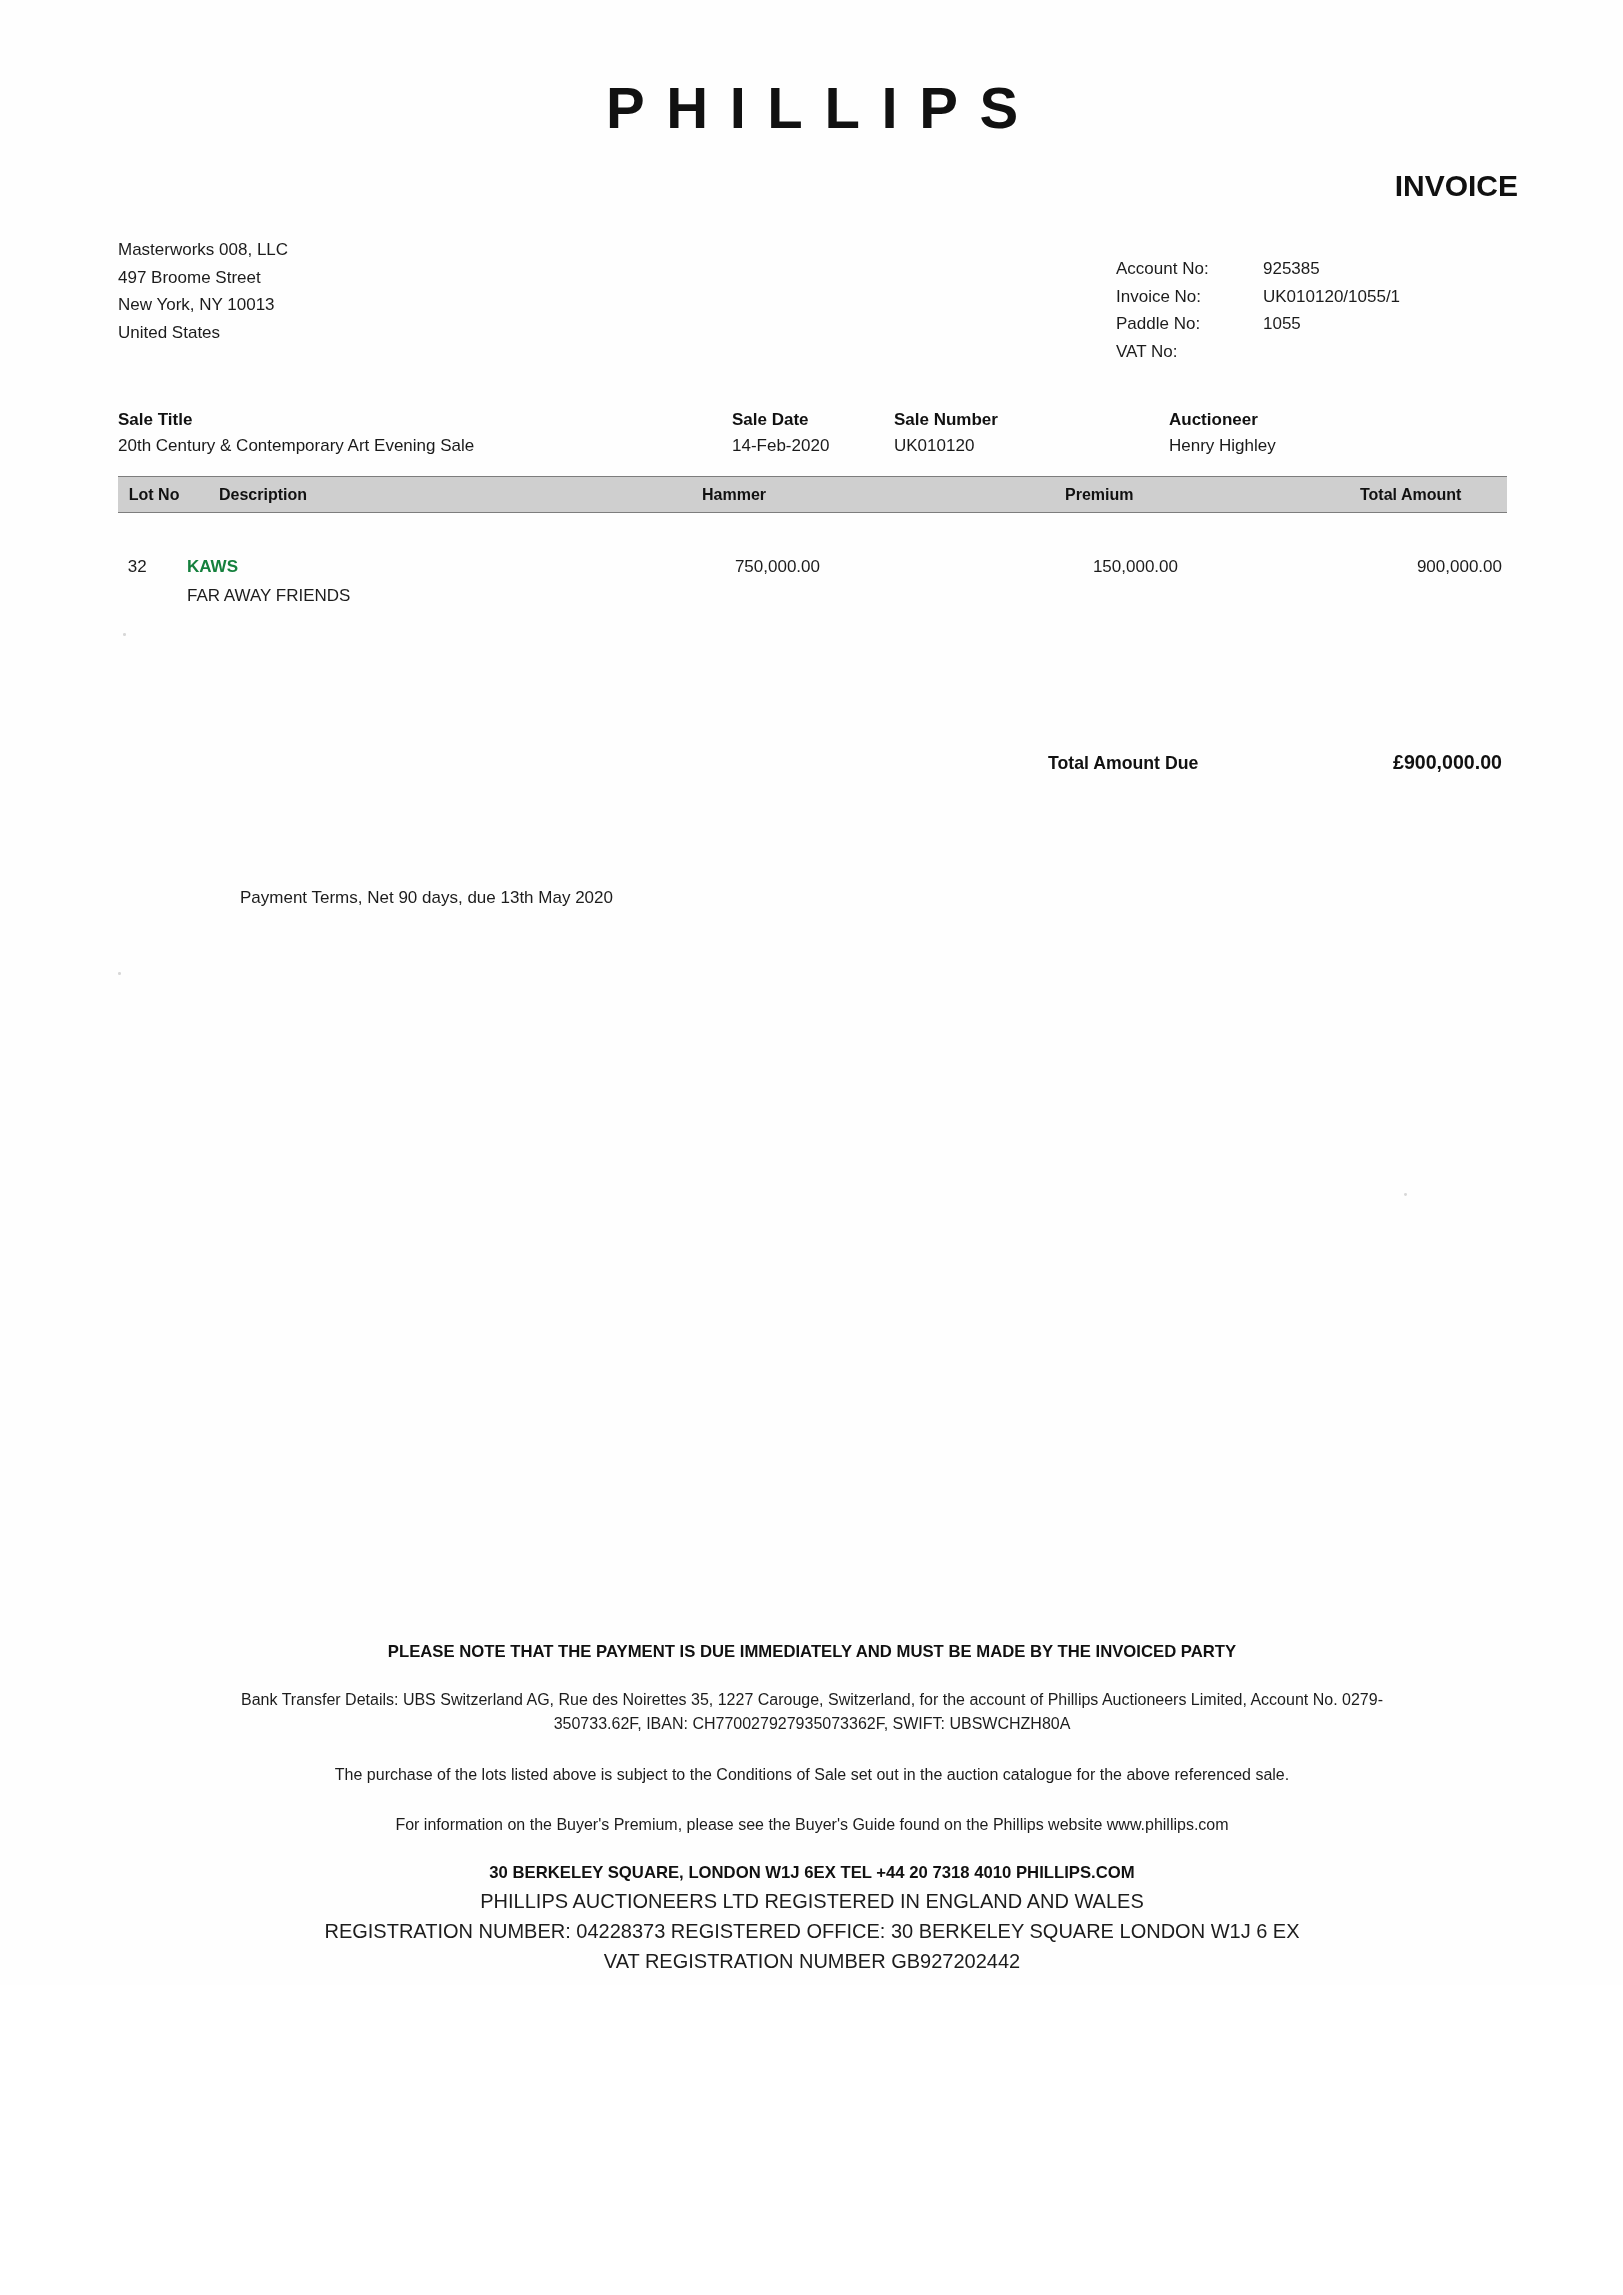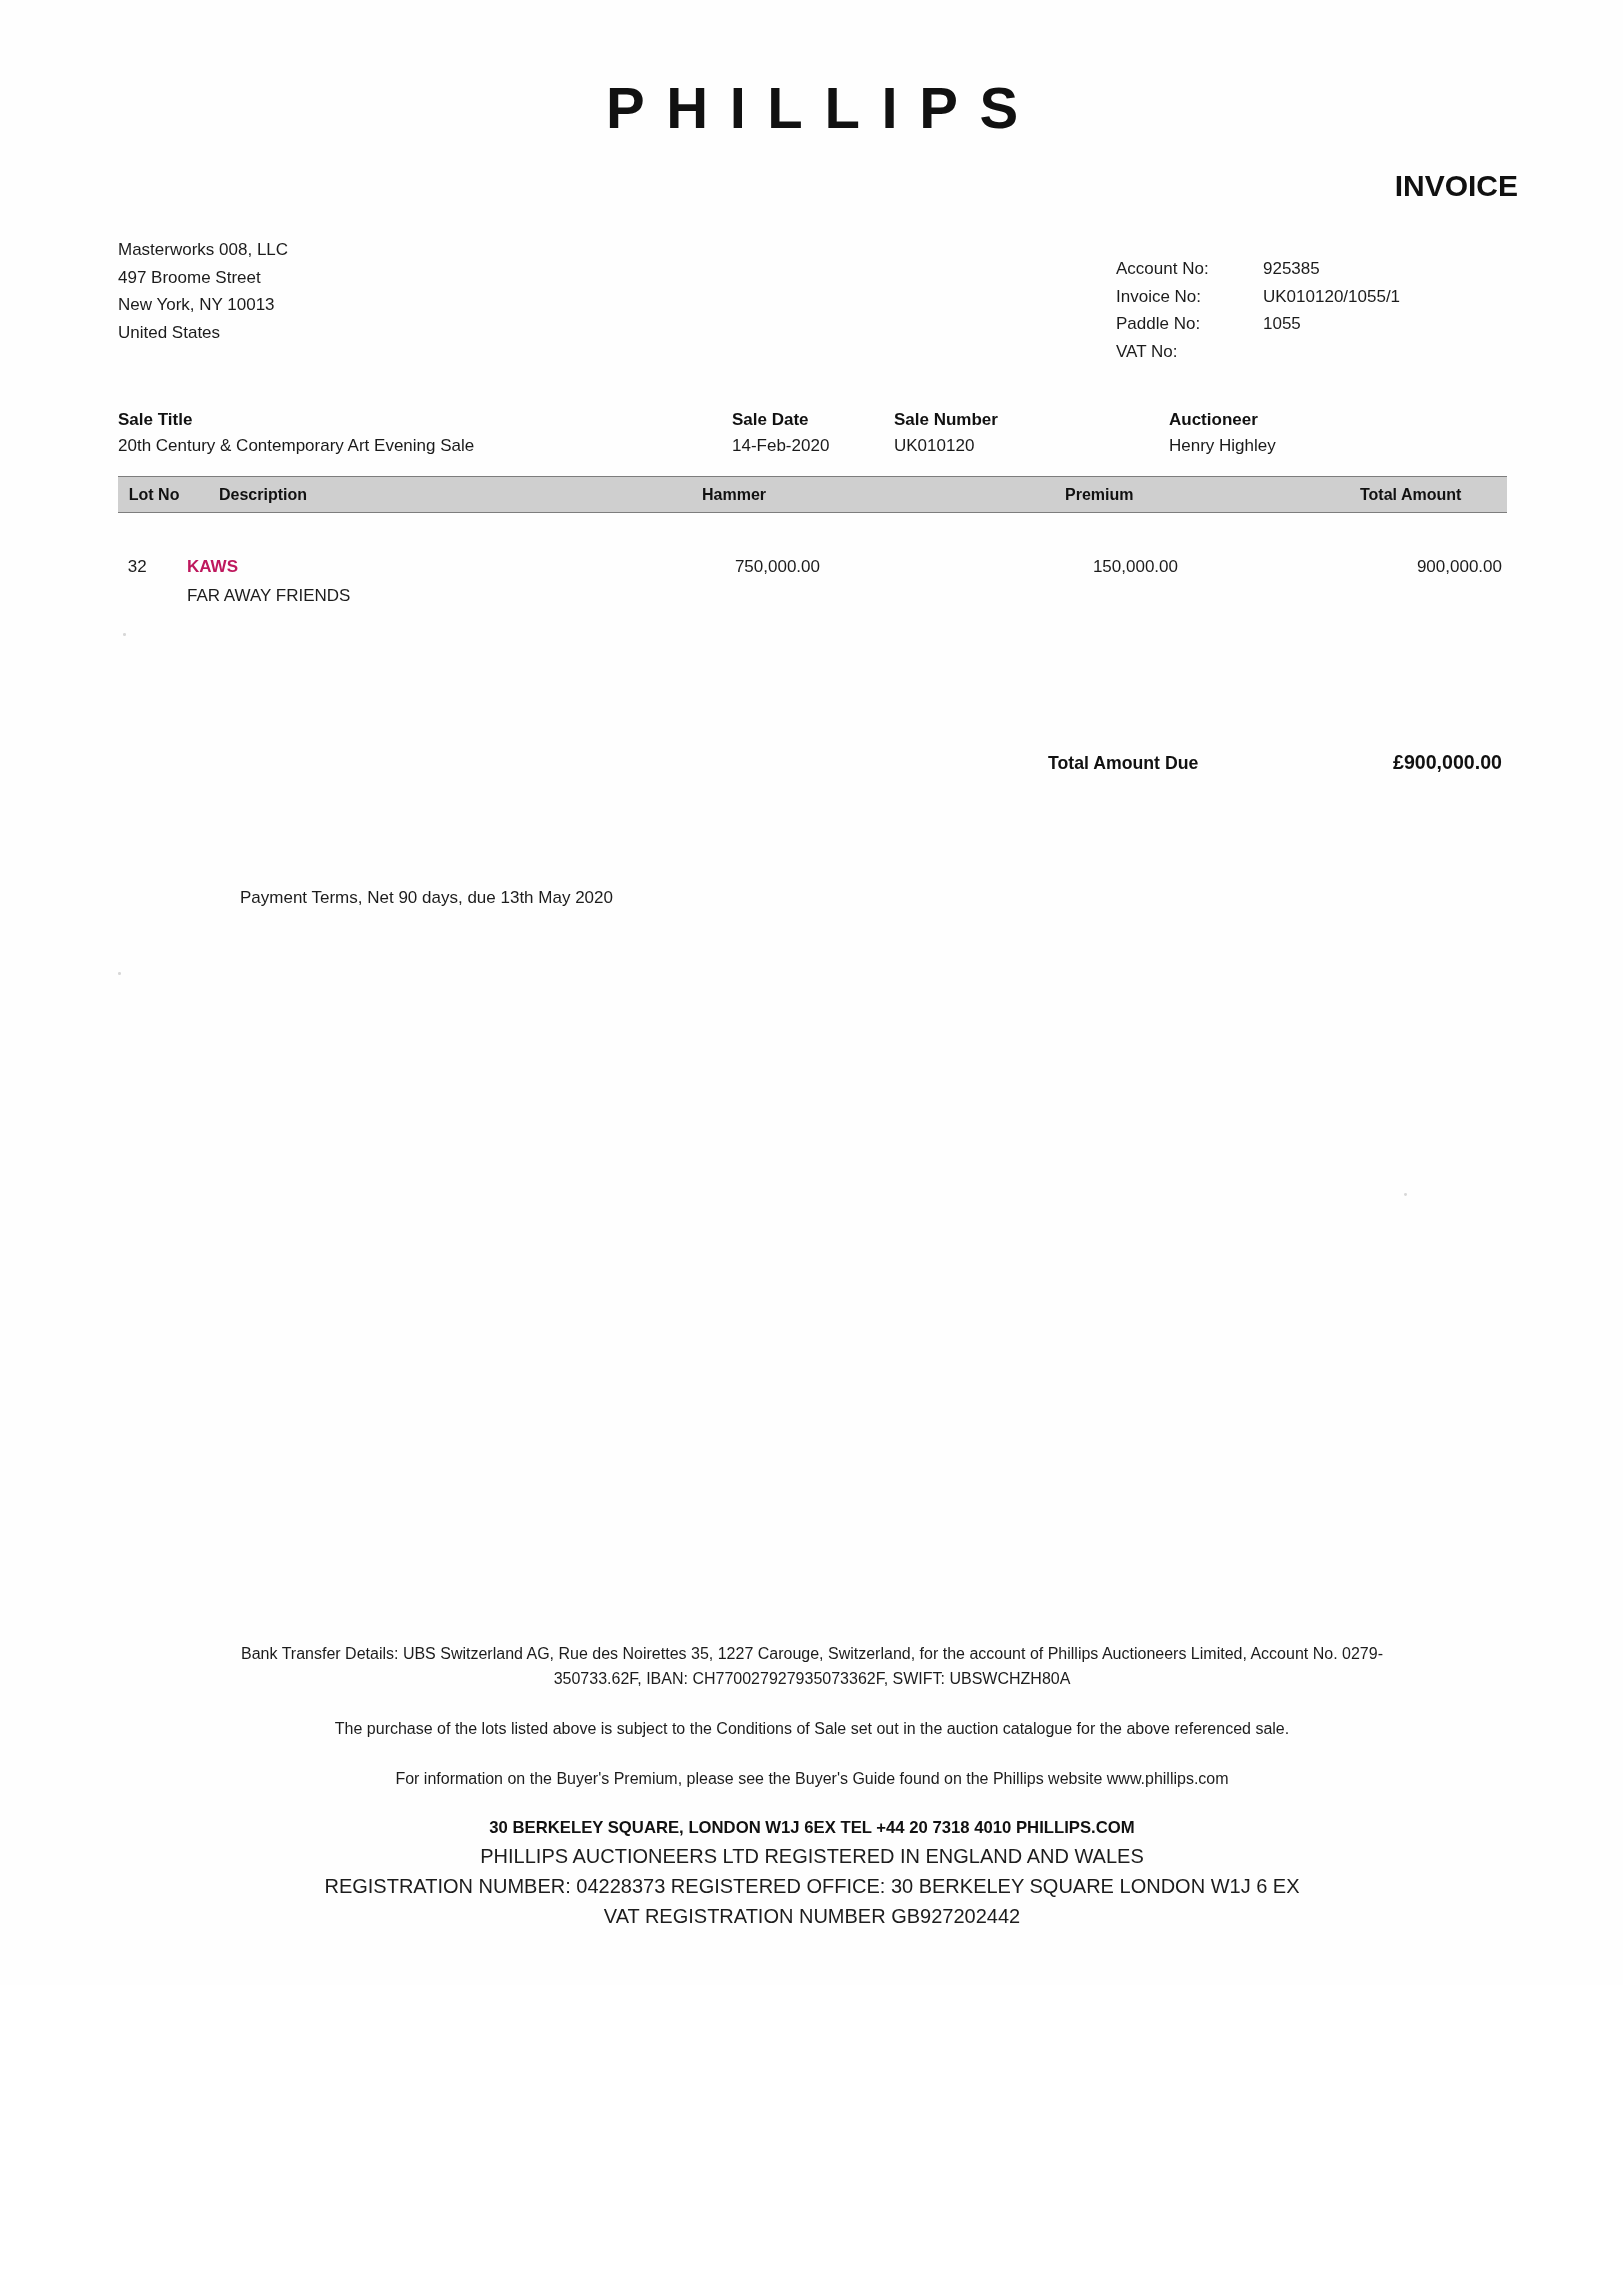--- a/index.html
+++ b/index.html
@@ -142,21 +142,21 @@
   .ri-lot {
     position: absolute;
     left: 9.8px;
     top: 0;
   }
   .ri-artist {
     position: absolute;
     left: 69px;
     top: 0;
     font-weight: bold;
-    color: #be185d;
+    color: #15803d;
   }
   .ri-work {
     position: absolute;
     left: 69px;
     top: 28.5px;
   }
   .ri-hammer {
     position: absolute;
     left: 486px;
     top: 0;
@@ -326,20 +326,21 @@
       <span class="ri-prem">150,000.00</span>
       <span class="ri-total">900,000.00</span>
     </div>
 
     <div class="total-label">Total Amount Due</div>
     <div class="total-value">£900,000.00</div>
 
     <div class="payment-terms">Payment Terms, Net 90 days, due 13th May 2020</div>
 
     <div class="footer">
+      <div class="f-notice">PLEASE NOTE THAT THE PAYMENT IS DUE IMMEDIATELY AND MUST BE MADE BY THE INVOICED PARTY</div>
       <div class="f-block">Bank Transfer Details: UBS Switzerland AG, Rue des Noirettes 35, 1227 Carouge, Switzerland, for the account of Phillips Auctioneers Limited, Account No. 0279-350733.62F, IBAN: CH770027927935073362F, SWIFT: UBSWCHZH80A</div>
       <div class="f-block narrow">The purchase of the lots listed above is subject to the Conditions of Sale set out in the auction catalogue for the above referenced sale.</div>
       <div class="f-block narrow">For information on the Buyer's Premium, please see the Buyer's Guide found on the Phillips website www.phillips.com</div>
       <div class="f-addr">30 BERKELEY SQUARE, LONDON W1J 6EX TEL +44 20 7318 4010 PHILLIPS.COM</div>
       <div class="f-legal">PHILLIPS AUCTIONEERS LTD REGISTERED IN ENGLAND AND WALES</div>
       <div class="f-legal">REGISTRATION NUMBER: 04228373 REGISTERED OFFICE: 30 BERKELEY SQUARE LONDON W1J 6 EX</div>
       <div class="f-legal">VAT REGISTRATION NUMBER GB927202442</div>
     </div>
 
   </div>

